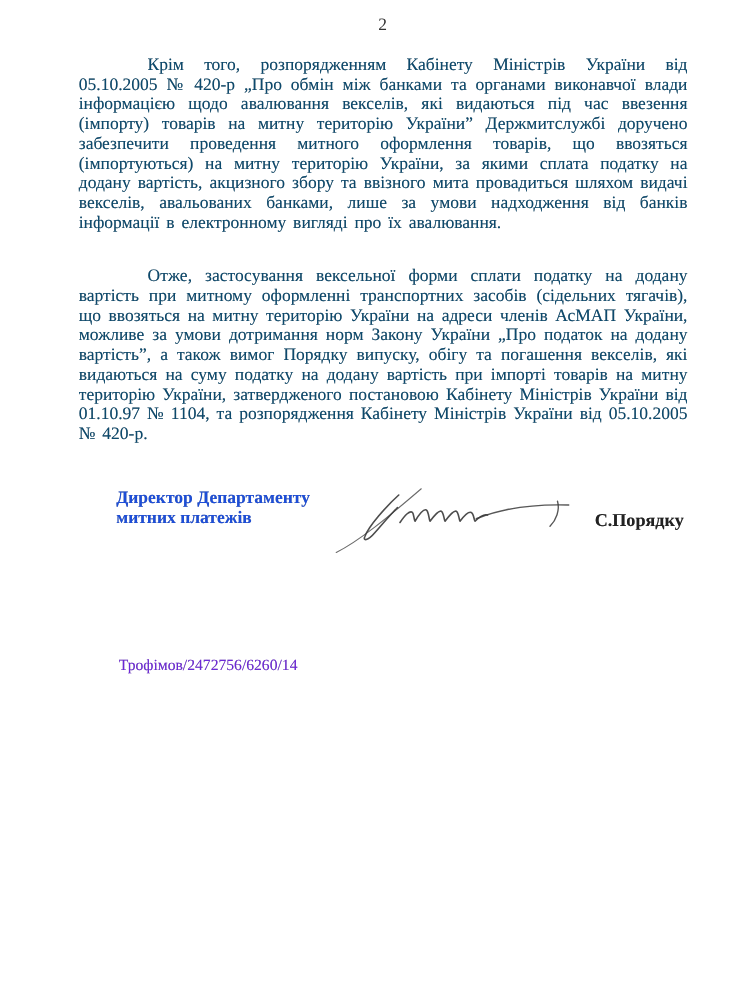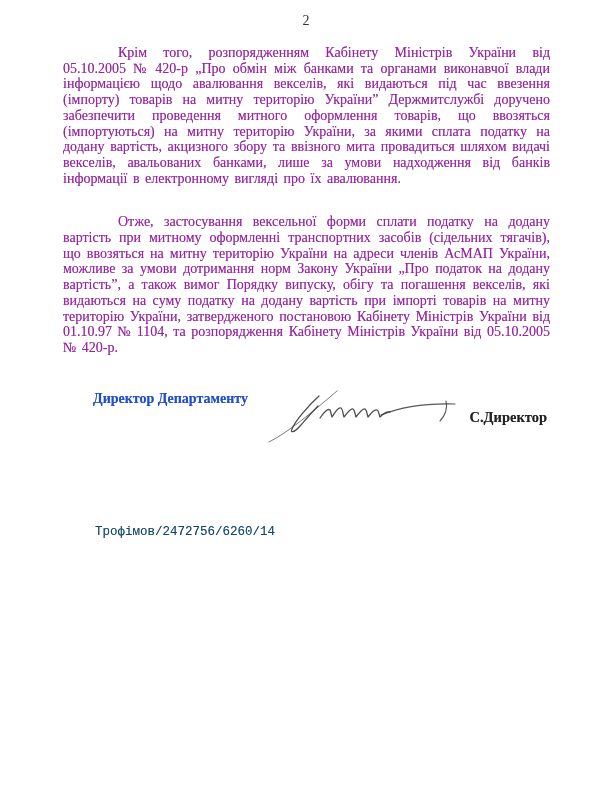--- a/index.html
+++ b/index.html
@@ -29,21 +29,21 @@
   .body-text {
     position: absolute;
     left: 63px;
     top: 45px;
     width: 487px;
     font-size: 14px;
     line-height: 15.7px;
     text-align: justify;
     text-align-last: left;
     word-spacing: 2px;
-    color: #a21caf;
+    color: #0c4a6e;
     text-shadow: 0 0 0.4px rgba(40,40,40,0.45);
   }
   .para {
     margin: 0;
     text-indent: 55px;
   }
   .para + .para {
     margin-top: 28px;
   }
   .sign-title {
@@ -70,46 +70,46 @@
     left: 263px;
     top: 387px;
     width: 200px;
     height: 62px;
   }
   .footer-ref {
     position: absolute;
     left: 95px;
     top: 525px;
     font-size: 12.5px;
-    color: #0c4a6e;
+    color: #6d28d9;
     text-shadow: 0 0 0.4px rgba(40,40,40,0.4);
-    font-family: Liberation Mono, monospace;
   }
 </style>
 </head>
 <body>
 
 <div class="page">
 
   <div class="page-number">2</div>
 
   <div class="body-text">
     <p class="para">Крім того, розпорядженням Кабінету Міністрів України від 05.10.2005 № 420-р „Про обмін між банками та органами виконавчої влади інформацією щодо авалювання векселів, які видаються під час ввезення (імпорту) товарів на митну територію України” Держмитслужбі доручено забезпечити проведення митного оформлення товарів, що ввозяться (імпортуються) на митну територію України, за якими сплата податку на додану вартість, акцизного збору та ввізного мита провадиться шляхом видачі векселів, авальованих банками, лише за умови надходження від банків інформації в електронному вигляді про їх авалювання.</p>
     <p class="para">Отже, застосування вексельної форми сплати податку на додану вартість при митному оформленні транспортних засобів (сідельних тягачів), що ввозяться на митну територію України на адреси членів АсМАП України, можливе за умови дотримання норм Закону України „Про податок на додану вартість”, а також вимог Порядку випуску, обігу та погашення векселів, які видаються на суму податку на додану вартість при імпорті товарів на митну територію України, затвердженого постановою Кабінету Міністрів України від 01.10.97 № 1104, та розпорядження Кабінету Міністрів України від 05.10.2005 № 420-р.</p>
   </div>
 
   <div class="sign-title">
     <div>Директор Департаменту</div>
+    <div>митних платежів</div>
   </div>
 
   <svg class="signature-svg" viewBox="0 0 200 62" xmlns="http://www.w3.org/2000/svg" fill="none" stroke="#3a3a3a" stroke-linecap="round" stroke-linejoin="round">
     <path d="M6,55 C24,46 46,28 74,4" stroke-width="0.9" opacity="0.75"></path>
     <path d="M56,9 C46,18 32,34 29,42 C27,46 31,46 37,39 C44,31 50,24 55,19" stroke-width="1.3" opacity="0.9"></path>
     <path d="M57,31 C61,25 65,21 67,23 C68,24 68,28 69,30 C72,25 76,20 78,21 C80,22 80,28 81,30 C84,26 88,21 90,22 C92,23 92,28 93,30 C96,26 100,21 102,22 C104,23 104,28 105,30 C108,26 112,22 114,23 C116,24 116,28 117,30 C120,27 124,24 127,25" stroke-width="1.3" opacity="0.9"></path>
     <path d="M118,28 C138,20 162,16 192,17" stroke-width="1.1" opacity="0.85"></path>
     <path d="M183,14 C185,21 182,29 177,34" stroke-width="1.1" opacity="0.85"></path>
   </svg>
 
-  <div class="sign-name">С.Директор</div>
+  <div class="sign-name">С.Порядку</div>
 
   <div class="footer-ref">Трофімов/2472756/6260/14</div>
 
 </div>
 
 </body></html>

